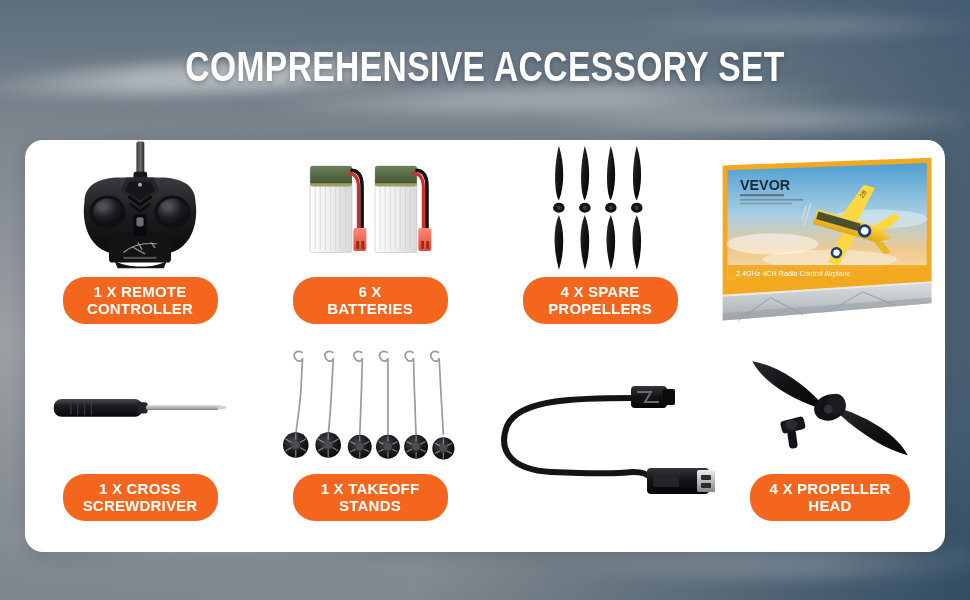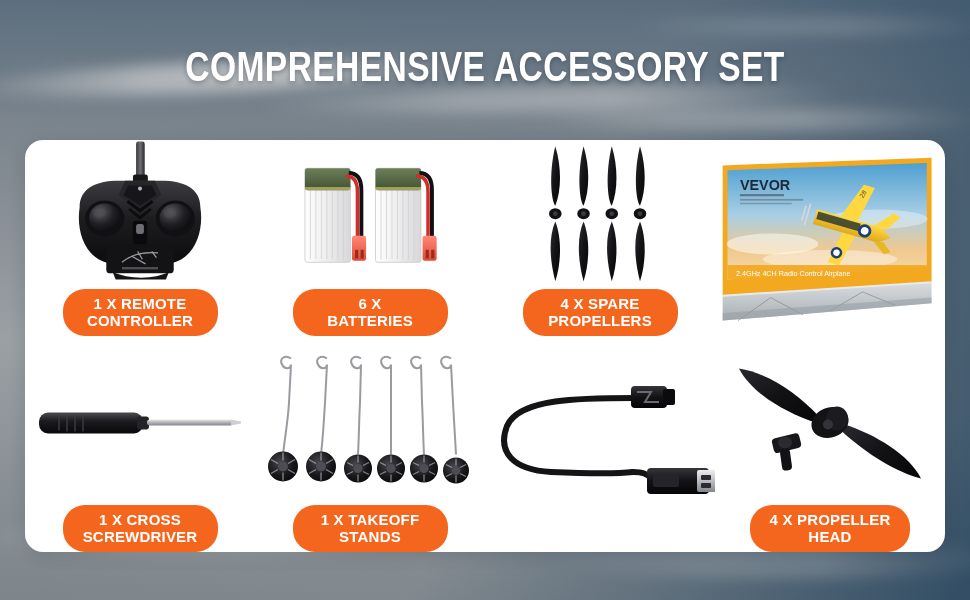--- a/index.html
+++ b/index.html
@@ -73,22 +73,22 @@
     border-radius:22px;
     font-size:15px;
     font-weight:bold;
     line-height:17px;
     text-align:center;
     padding:6px 20px 7px;
     letter-spacing:0.2px;
     white-space:pre-line;
     min-width:155px;
   }
-  .cell.r1 .badge { margin-bottom:10px; }
-  .cell.r2 .badge { margin-bottom:0; }
+  .cell.r1 .badge { margin-bottom:22px; }
+  .cell.r2 .badge { margin-bottom:31px; }
 
   
   .art svg { position:absolute; left:0; top:0; width:100%; height:100%; }
 </style>
 </head>
 <body>
 
 <div class="sky">
   <div class="haze-top"></div>
   <div class="cloud c1"></div>

